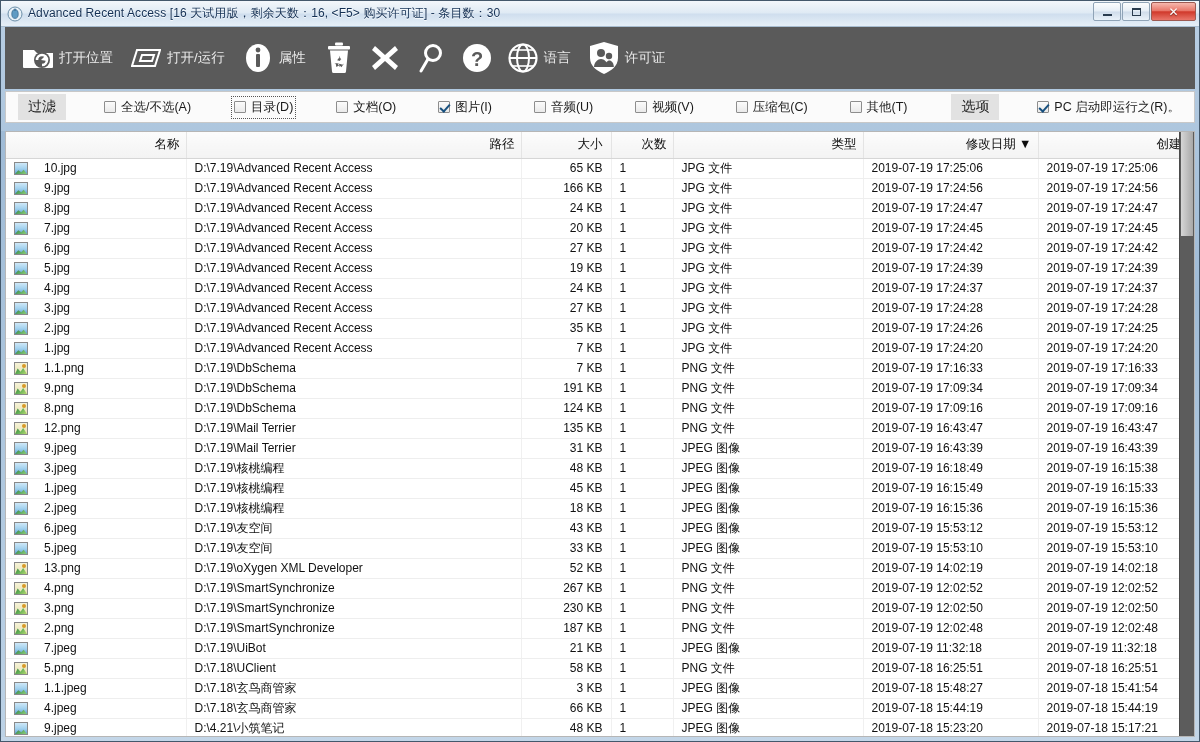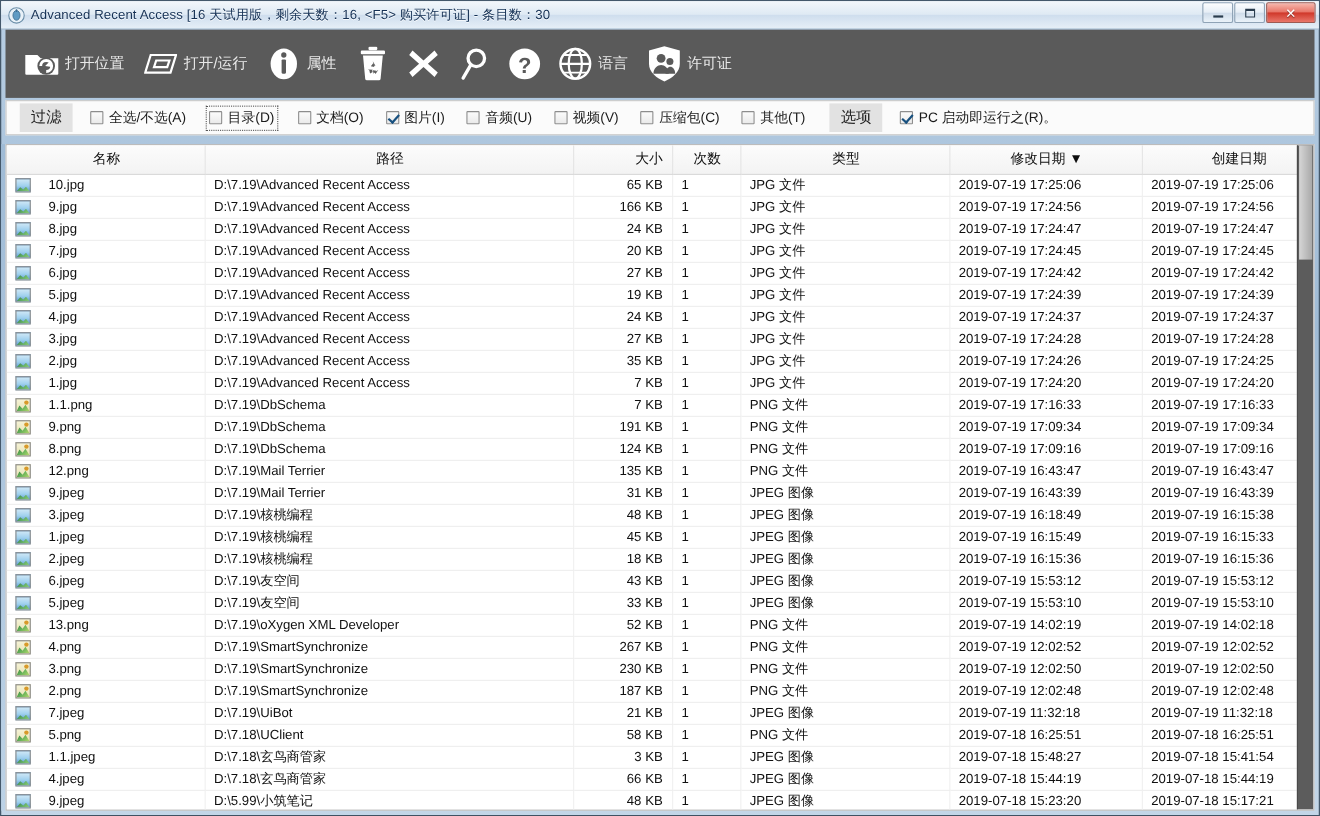--- a/index.html
+++ b/index.html
@@ -83,20 +83,21 @@
   .tb-item.no-label .tb-ico { margin-right: 8px; }
 
   
   #filterbar {
     position: absolute; top: 90px; left: 4px; right: 4px; height: 32px;
     background: #fbfbfb;
     border: 1px solid #c8c8c8;
     display: flex; align-items: center;
     padding: 0 4px;
     overflow: hidden;
+    justify-content: space-between;
   }
   .fb-tag {
     background: #e2e2e2;
     color: #222; font-size: 14px;
     padding: 4px 10px;
     margin: 0 6px 0 8px;
     white-space: nowrap;
   }
   .cb-item {
     display: flex; align-items: center;
@@ -137,21 +138,21 @@
     border-collapse: collapse;
     table-layout: fixed;
     font-size: 12px;
     color: #101010;
   }
   table.grid thead th {
     background: linear-gradient(180deg,#fcfcfc 0%, #f3f3f3 100%);
     border-bottom: 1px solid #d6d6d6;
     border-right: 1px solid #e4e4e4;
     font-weight: normal;
-    text-align: center;
+    text-align: right;
     padding: 4px 6px 5px 8px;
     height: 22px;
     font-size: 12.5px;
     color: #0d0d0d;
     white-space: nowrap;
   }
   table.grid thead th.num { text-align: right; padding-right: 8px; }
   table.grid tbody td {
     border-bottom: 1px solid #eeeeee;
     border-right: 1px solid #f0f0f0;
@@ -801,21 +802,21 @@
               <td>2019-07-18 15:44:19</td>
               <td>2019-07-18 15:44:19</td>
             </tr>
             <tr>
               <td class="name-cell">
                 <span class="name-inner">
                   <span class="ficon jpg"></span>
                   <span>9.jpeg</span>
                 </span>
               </td>
-              <td>D:\5.99\小筑笔记</td>
+              <td>D:\4.21\小筑笔记</td>
               <td class="num">48 KB</td>
               <td>1</td>
               <td>JPEG 图像</td>
               <td>2019-07-18 15:23:20</td>
               <td>2019-07-18 15:17:21</td>
             </tr>
           </tbody>
       </table>
     </div>
     <div id="vscroll">

